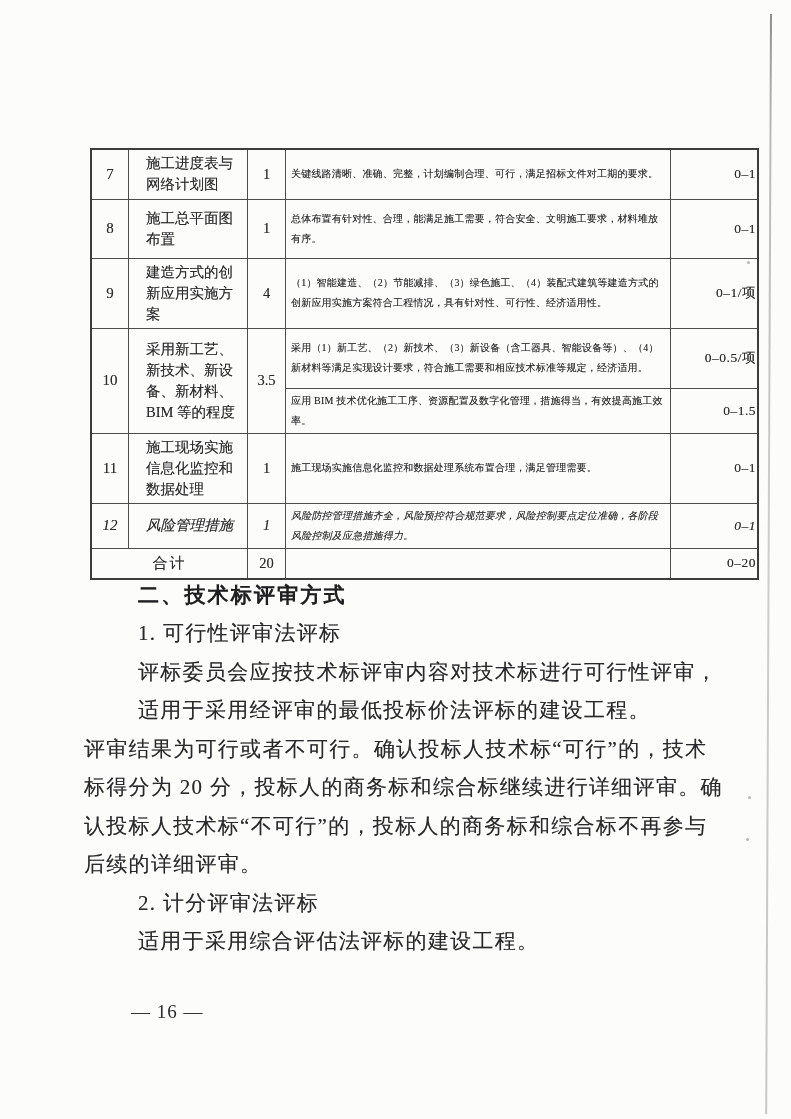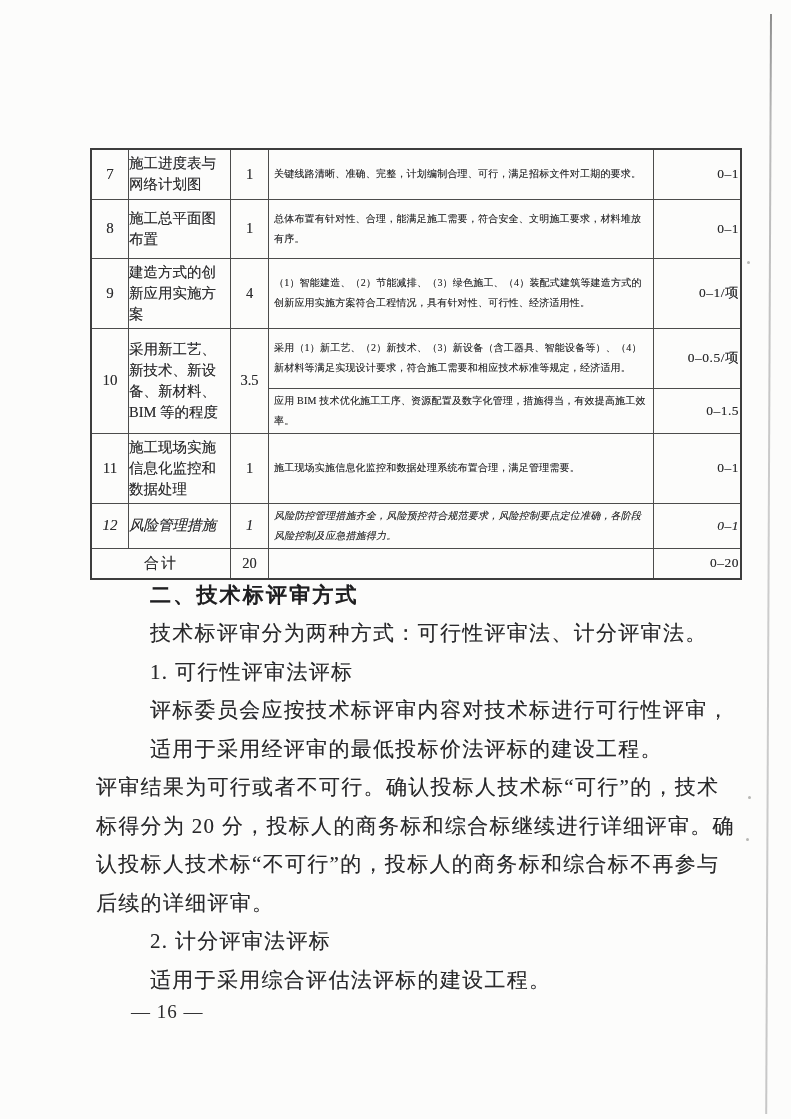--- a/index.html
+++ b/index.html
@@ -21,28 +21,28 @@
     font-family:"Liberation Serif","DejaVu Serif",serif;
   }
   table.score-table td{
     border:1px solid #4c4c4c;
     vertical-align:middle;
     color:#2b2b2d;
     text-shadow:0 0 .4px rgba(20,20,20,.45);
   }
   table.score-table{border:2px solid #3d3d3d;}
   td.c-num{width:34px;text-align:center;font-size:15px;}
-  td.c-item{width:98px;font-size:14.5px;line-height:21px;padding:3px 3px 3px 0;text-align:left;}
+  td.c-item{width:98px;font-size:14.5px;line-height:21px;padding:3px 3px 3px 17px;text-align:left;}
   td.c-score{width:35px;text-align:center;font-size:14.5px;}
   td.c-crit{width:374px;font-size:10px;line-height:20px;padding:2px 5px;text-align:left;letter-spacing:.2px;}
   td.c-range{width:84px;text-align:right;font-size:13.5px;letter-spacing:.5px;}
   td.c-total{text-align:center;font-size:15px;letter-spacing:2px;}
   
   .body-text{
-    position:absolute;left:96px;top:576px;width:656px;
+    position:absolute;left:84px;top:576px;width:656px;
     font-size:21px;letter-spacing:1.3px;line-height:38.5px;
     color:#29292b;
     text-shadow:0 0 .4px rgba(20,20,20,.4);
   }
   .body-text .heading{
     font-family:"Liberation Sans","DejaVu Sans",sans-serif;
     font-weight:700;font-size:21px;letter-spacing:2.2px;
     padding-left:54px;line-height:38px;color:#1f1f21;
   }
   .body-text .line{white-space:nowrap;}
@@ -119,21 +119,20 @@
         <td class="c-total" colspan="2">合计</td>
         <td class="c-score">20</td>
         <td class="c-crit"></td>
         <td class="c-range">0–20</td>
       </tr>
     </tbody>
   </table>
 
   <div class="body-text">
     <div class="heading">二、技术标评审方式</div>
-    <div class="line indent">技术标评审分为两种方式：可行性评审法、计分评审法。</div>
     <div class="line indent">1. 可行性评审法评标</div>
     <div class="line indent">评标委员会应按技术标评审内容对技术标进行可行性评审，</div>
     <div class="line indent">适用于采用经评审的最低投标价法评标的建设工程。</div>
     <div class="line">评审结果为可行或者不可行。确认投标人技术标“可行”的，技术</div>
     <div class="line">标得分为 20 分，投标人的商务标和综合标继续进行详细评审。确</div>
     <div class="line">认投标人技术标“不可行”的，投标人的商务标和综合标不再参与</div>
     <div class="line">后续的详细评审。</div>
     <div class="line indent">2. 计分评审法评标</div>
     <div class="line indent">适用于采用综合评估法评标的建设工程。</div>
   </div>

